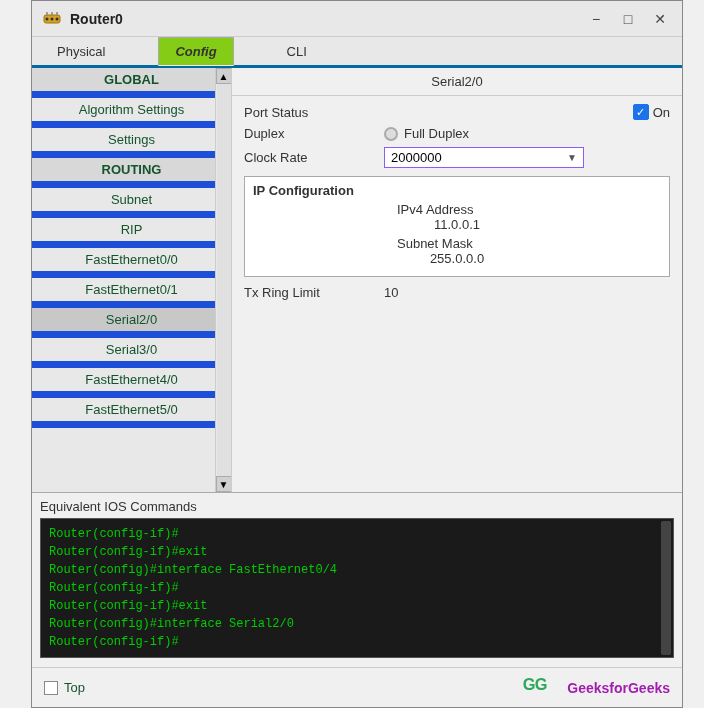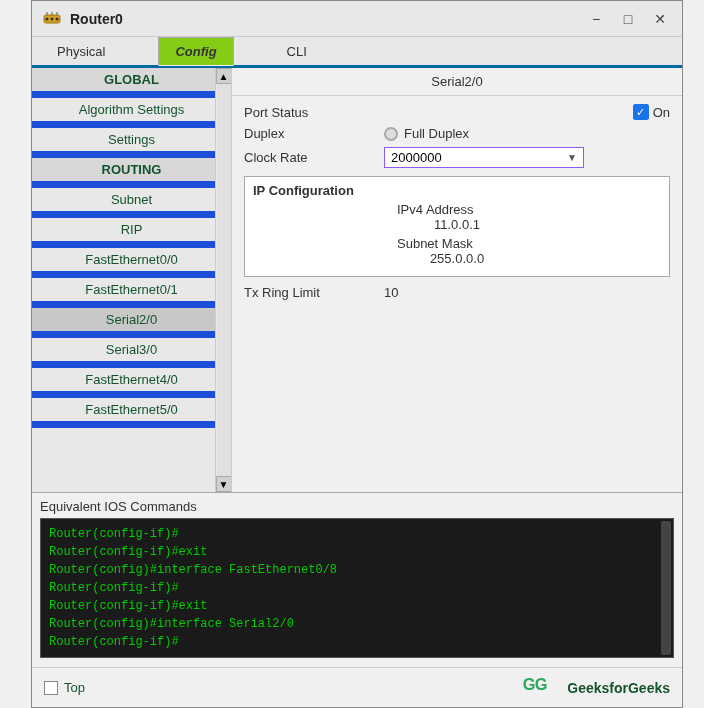--- a/index.html
+++ b/index.html
@@ -327,21 +327,21 @@
       color: #14532d;
     }
     .geeks-logo {
       display: flex;
       align-items: center;
       gap: 4px;
     }
     .geeks-text {
       font-size: 14px;
       font-weight: bold;
-      color: #14532d;
+      color: #a21caf;
       text-align: right;
     }
     .port-status-row {
       display: flex;
       align-items: center;
       justify-content: center;
       margin-bottom: 6px;
     }
     .port-label {
       font-size: 13px;
@@ -457,21 +457,21 @@
 
         </div>
       </div>
     </div>
 
     <div class="bottom-section">
       <div class="bottom-title">Equivalent IOS Commands</div>
       <div class="terminal-box">
         <div class="terminal-line">Router(config-if)#</div>
         <div class="terminal-line">Router(config-if)#exit</div>
-        <div class="terminal-line">Router(config)#interface FastEthernet0/8</div>
+        <div class="terminal-line">Router(config)#interface FastEthernet0/4</div>
         <div class="terminal-line">Router(config-if)#</div>
         <div class="terminal-line">Router(config-if)#exit</div>
         <div class="terminal-line">Router(config)#interface Serial2/0</div>
         <div class="terminal-line">Router(config-if)#</div>
 
         <div style="position:absolute;right:2px;top:2px;bottom:2px;width:10px;background:#444;border-radius:2px;"></div>
       </div>
     </div>
   </div>
 

